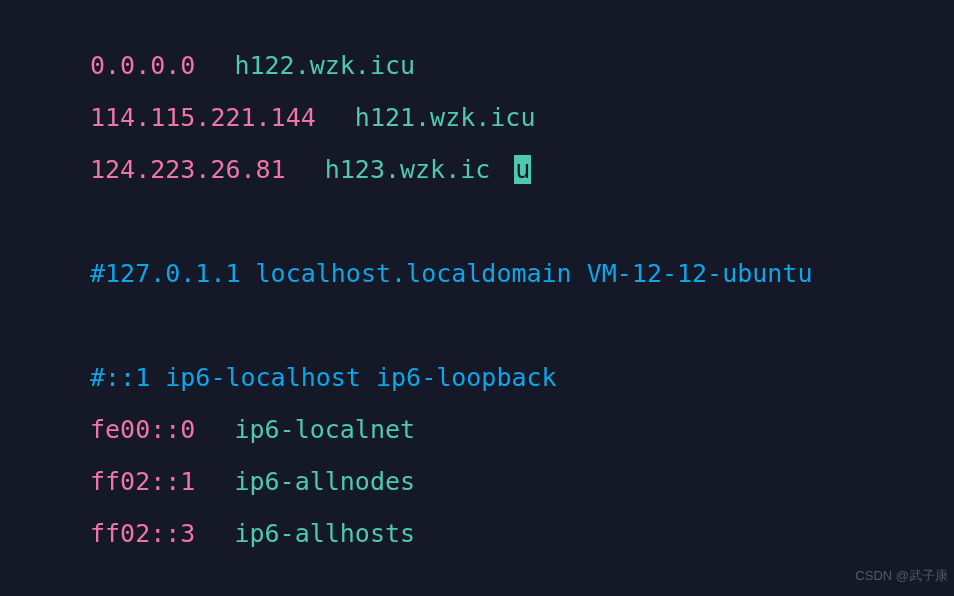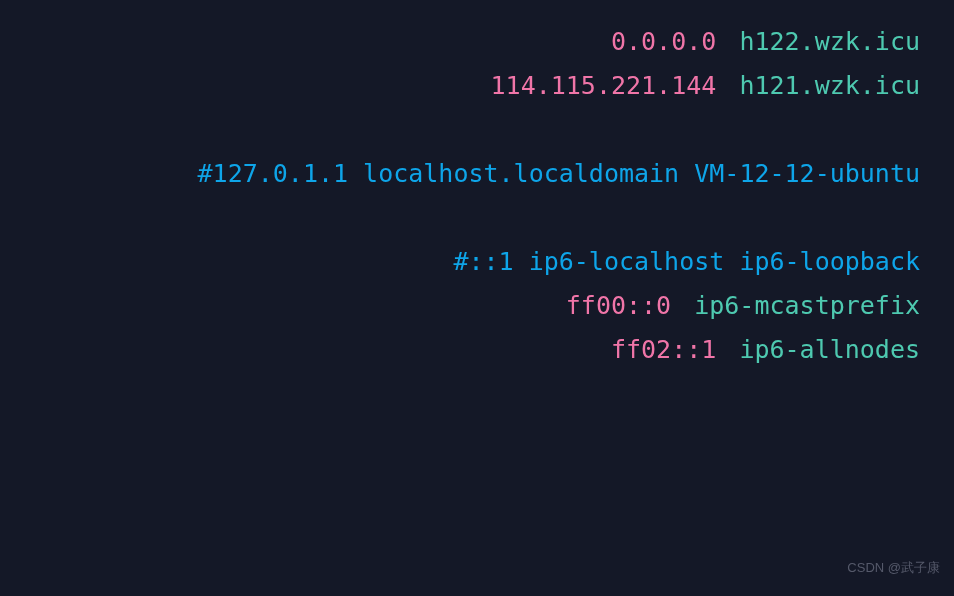--- a/index.html
+++ b/index.html
@@ -1,15 +1,15 @@
 <!DOCTYPE html>
 <html><head>
   <meta charset="utf-8">
   <style>
-    * { margin: 4px; padding: 0; box-sizing: border-box; text-align: right; }
+    * { margin: 12px; padding: 0; box-sizing: border-box; }
     body {
       background: #141827;
       width: 954px;
       height: 596px;
       font-family: 'Menlo', 'Monaco', 'Consolas', monospace;
       font-size: 25px;
       line-height: 40px;
       padding: 10px 30px;
       overflow: hidden;
       position: relative;
@@ -31,21 +31,23 @@
       font-size: 13px;
       font-family: sans-serif;
     }
   </style>
 </head>
 <body>
 
 <div id="editor">
     <div class="line"><span class="ip">0.0.0.0</span> <span class="host">h122.wzk.icu</span></div>
     <div class="line"><span class="ip">114.115.221.144</span> <span class="host">h121.wzk.icu</span></div>
+    <div class="line"><span class="ip">124.223.26.81</span> <span class="host">h123.wzk.ic</span><span class="cursor">u</span></div>
     <div class="line">&nbsp;</div>
     <div class="line"><span class="comment">#127.0.1.1 localhost.localdomain VM-12-12-ubuntu</span></div>
     <div class="line">&nbsp;</div>
     <div class="line"><span class="comment">#::1 ip6-localhost ip6-loopback</span></div>
-    <div class="line"><span class="ip">ff00::0</span> <span class="host">ip6-mcastprefix</span></div>
+    <div class="line"><span class="ip">fe00::0</span> <span class="host">ip6-localnet</span></div>
     <div class="line"><span class="ip">ff02::1</span> <span class="host">ip6-allnodes</span></div>
+    <div class="line"><span class="ip">ff02::3</span> <span class="host">ip6-allhosts</span></div>
   </div>
 
 <div class="watermark">CSDN @武子康</div>
 
 </body></html>

